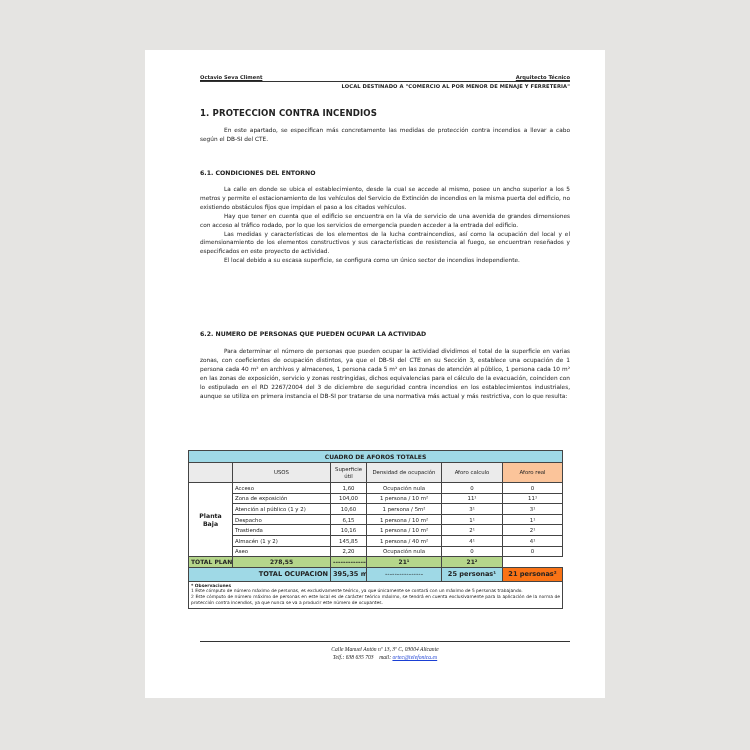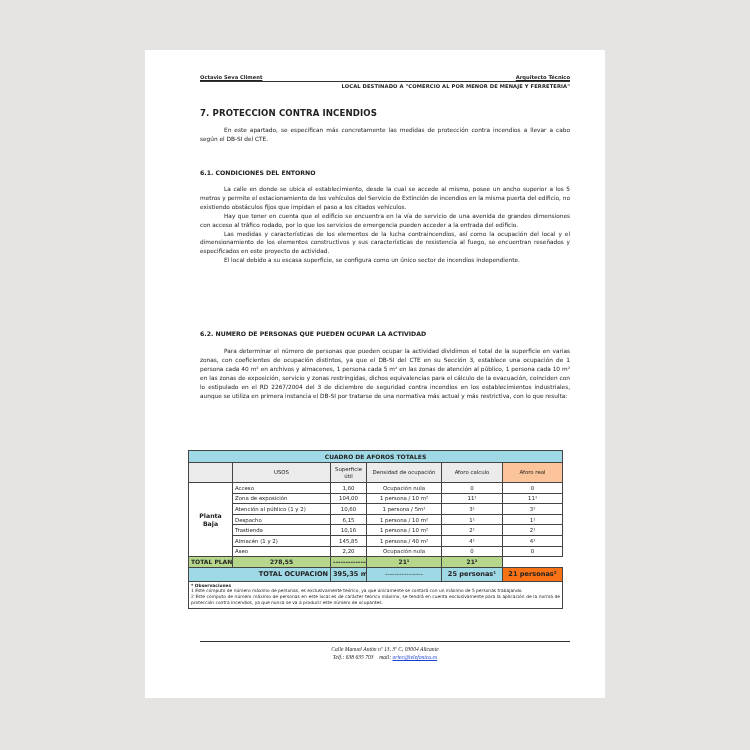--- a/index.html
+++ b/index.html
@@ -92,21 +92,21 @@
   <div class="content">
 
     <div class="hdr">
       <div class="hdr-row1">
         <span>Octavio Seva Climent</span>
         <span>Arquitecto Técnico</span>
       </div>
       <div class="hdr-row2">LOCAL DESTINADO A "COMERCIO AL POR MENOR DE MENAJE Y FERRETERIA"</div>
     </div>
 
-    <div class="h1">7.  PROTECCION CONTRA INCENDIOS</div>
+    <div class="h1">1.  PROTECCION CONTRA INCENDIOS</div>
 
     <div class="blk" style="top:76px;">
       <p class="para indent">En este apartado, se especifican más concretamente las medidas de protección contra incendios a llevar a cabo según el DB-SI del CTE.</p>
     </div>
 
     <div class="blk" style="top:119px;">
       <p class="h2">6.1. CONDICIONES DEL ENTORNO</p>
     </div>
 
     <div class="blk" style="top:135px;">

